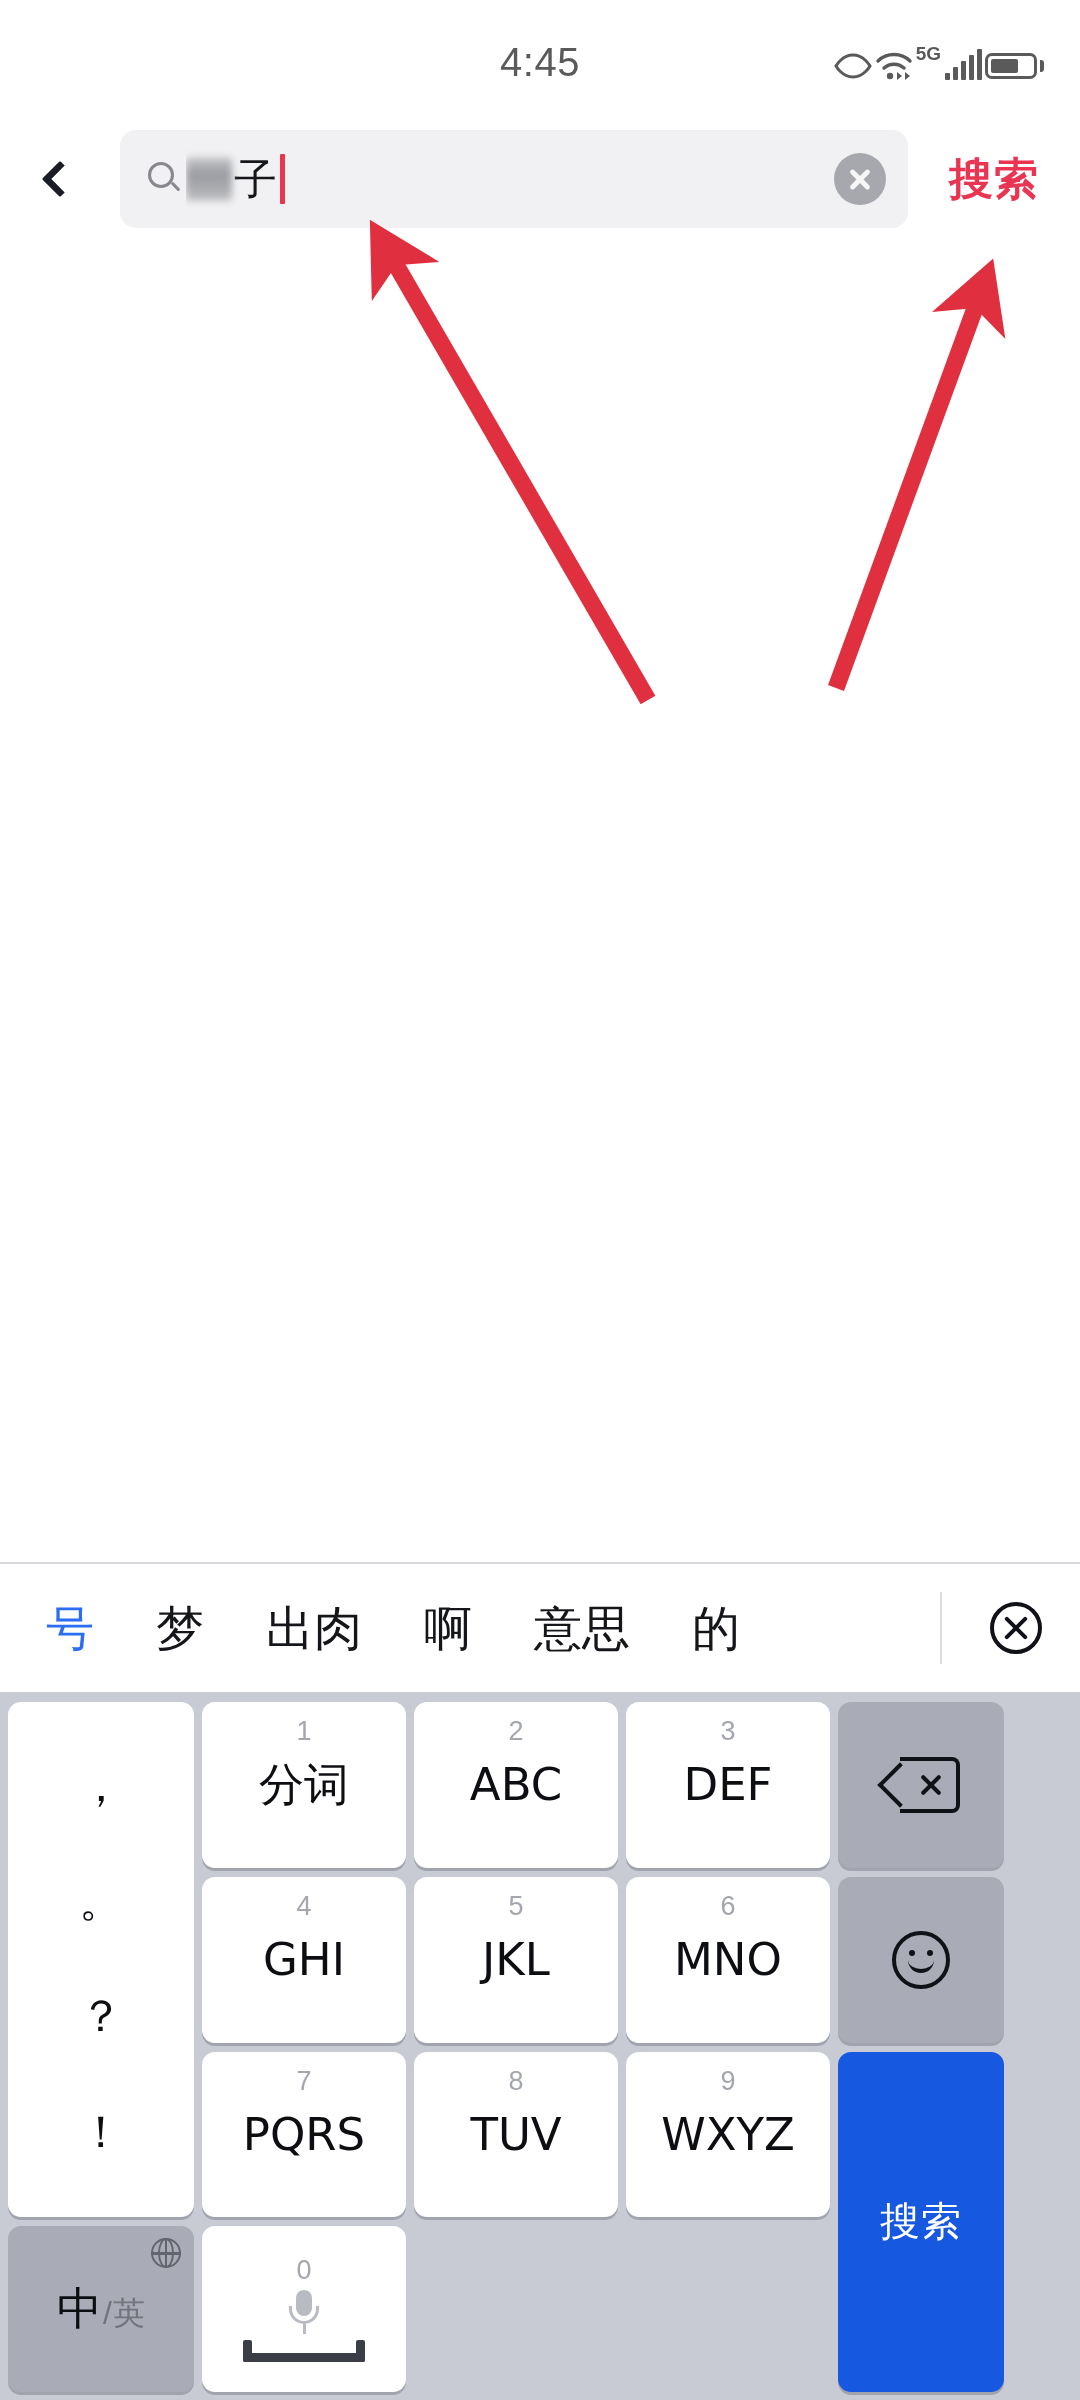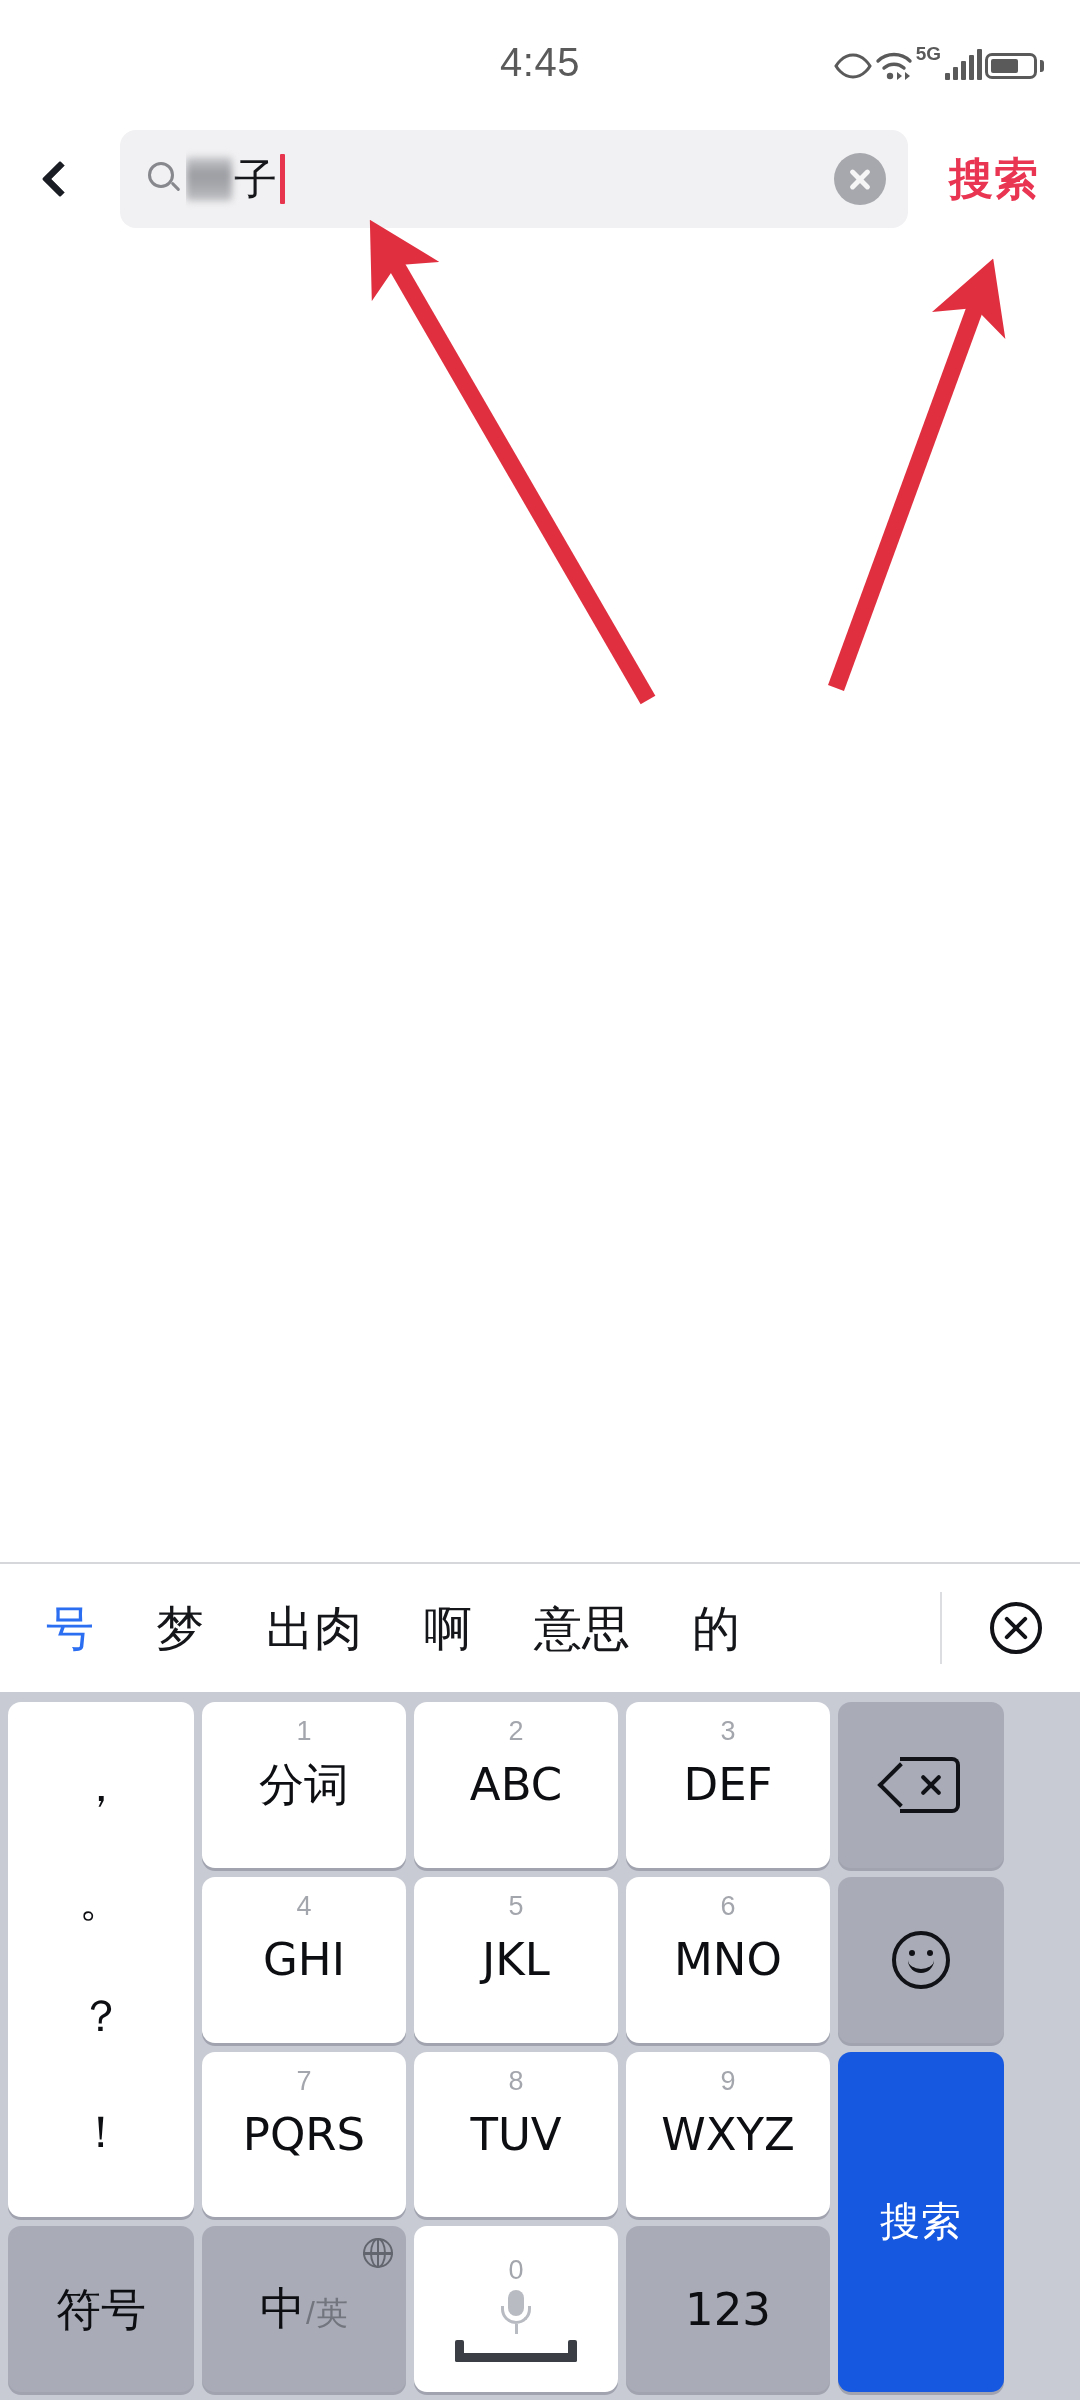--- a/index.html
+++ b/index.html
@@ -522,23 +522,20 @@
         <span class="key-main">TUV</span>
       </div>
       <div class="key white">
         <span class="key-sub">9</span>
         <span class="key-main">WXYZ</span>
       </div>
 
       <div class="key blue" id="key-search-action">搜索</div>
 
       <div class="key gray">
-        <span class="key-main">符号</span>
-      </div>
-      <div class="key gray">
         <span class="globe-icon">
           <span class="globe-ellipse"></span>
         </span>
         <span class="key-cn-en">
           <span class="cn">中</span>
           <span class="sep">/</span>
           <span class="en">英</span>
         </span>
       </div>
       <div class="key white" id="key-space">
@@ -547,20 +544,17 @@
           <span class="cap"></span>
             <span class="arc"></span>
             <span class="stem"></span>
         </span>
         <span class="space-bar-glyph">
           <span class="base"></span>
             <span class="lf"></span>
             <span class="rt"></span>
         </span>
       </div>
-      <div class="key gray">
-        <span class="key-main">123</span>
-      </div>
 
     </div>
   </div>
 
 </div>
 
 </body></html>

